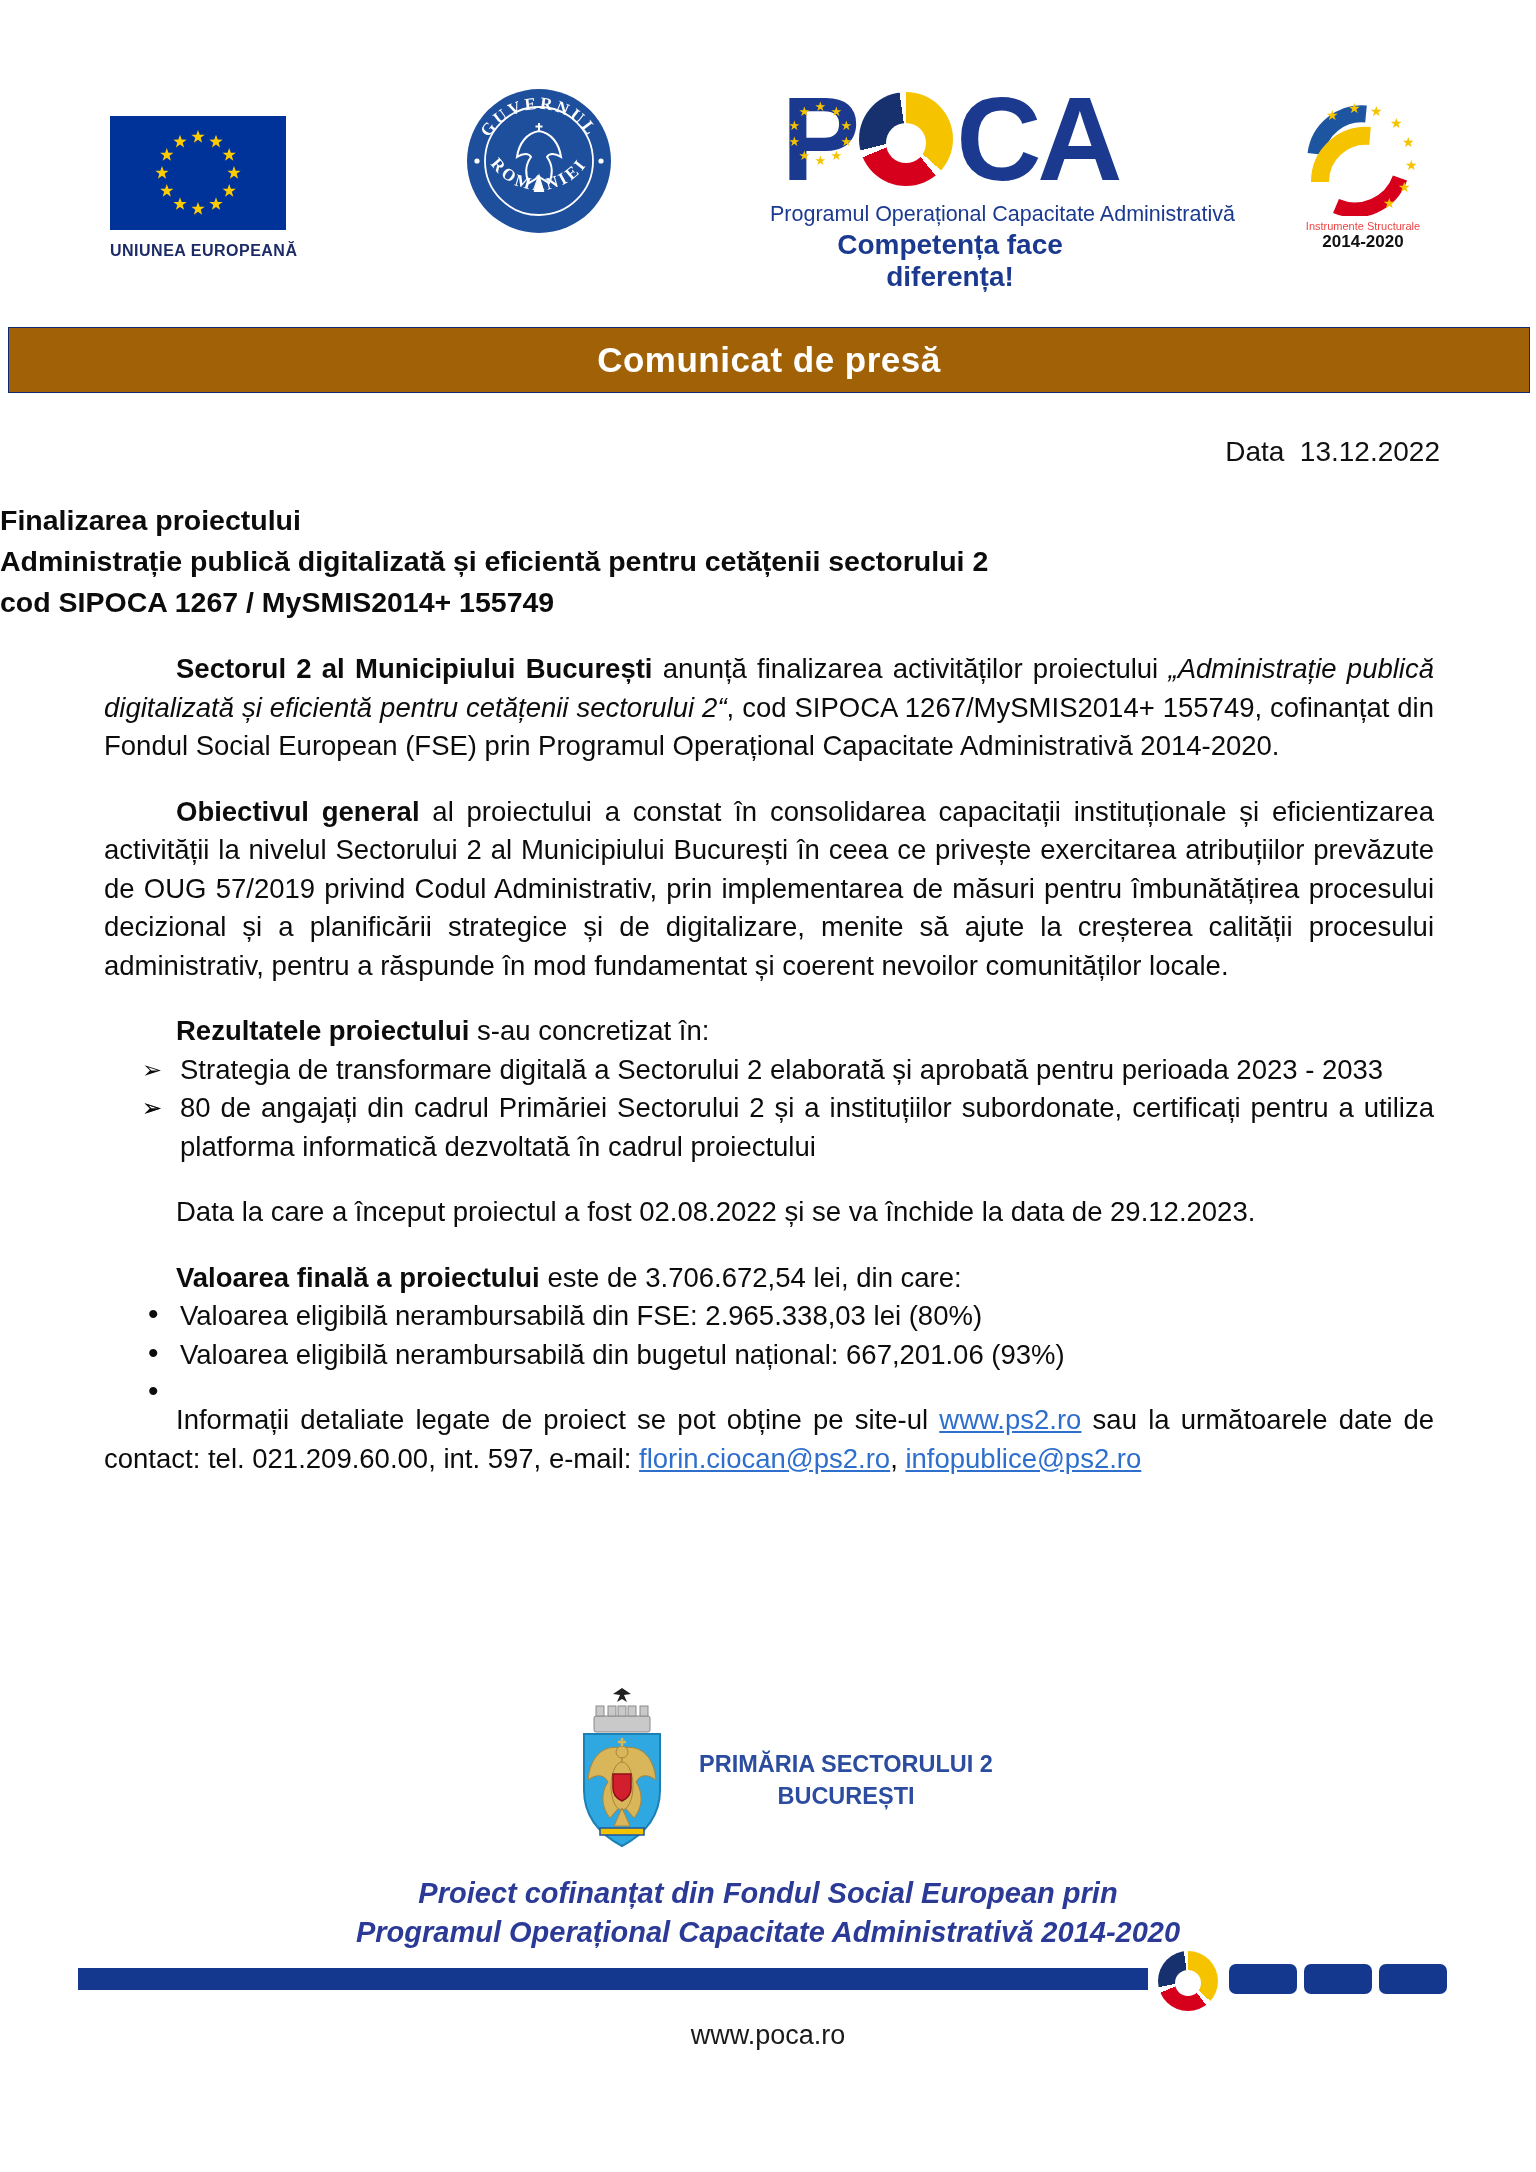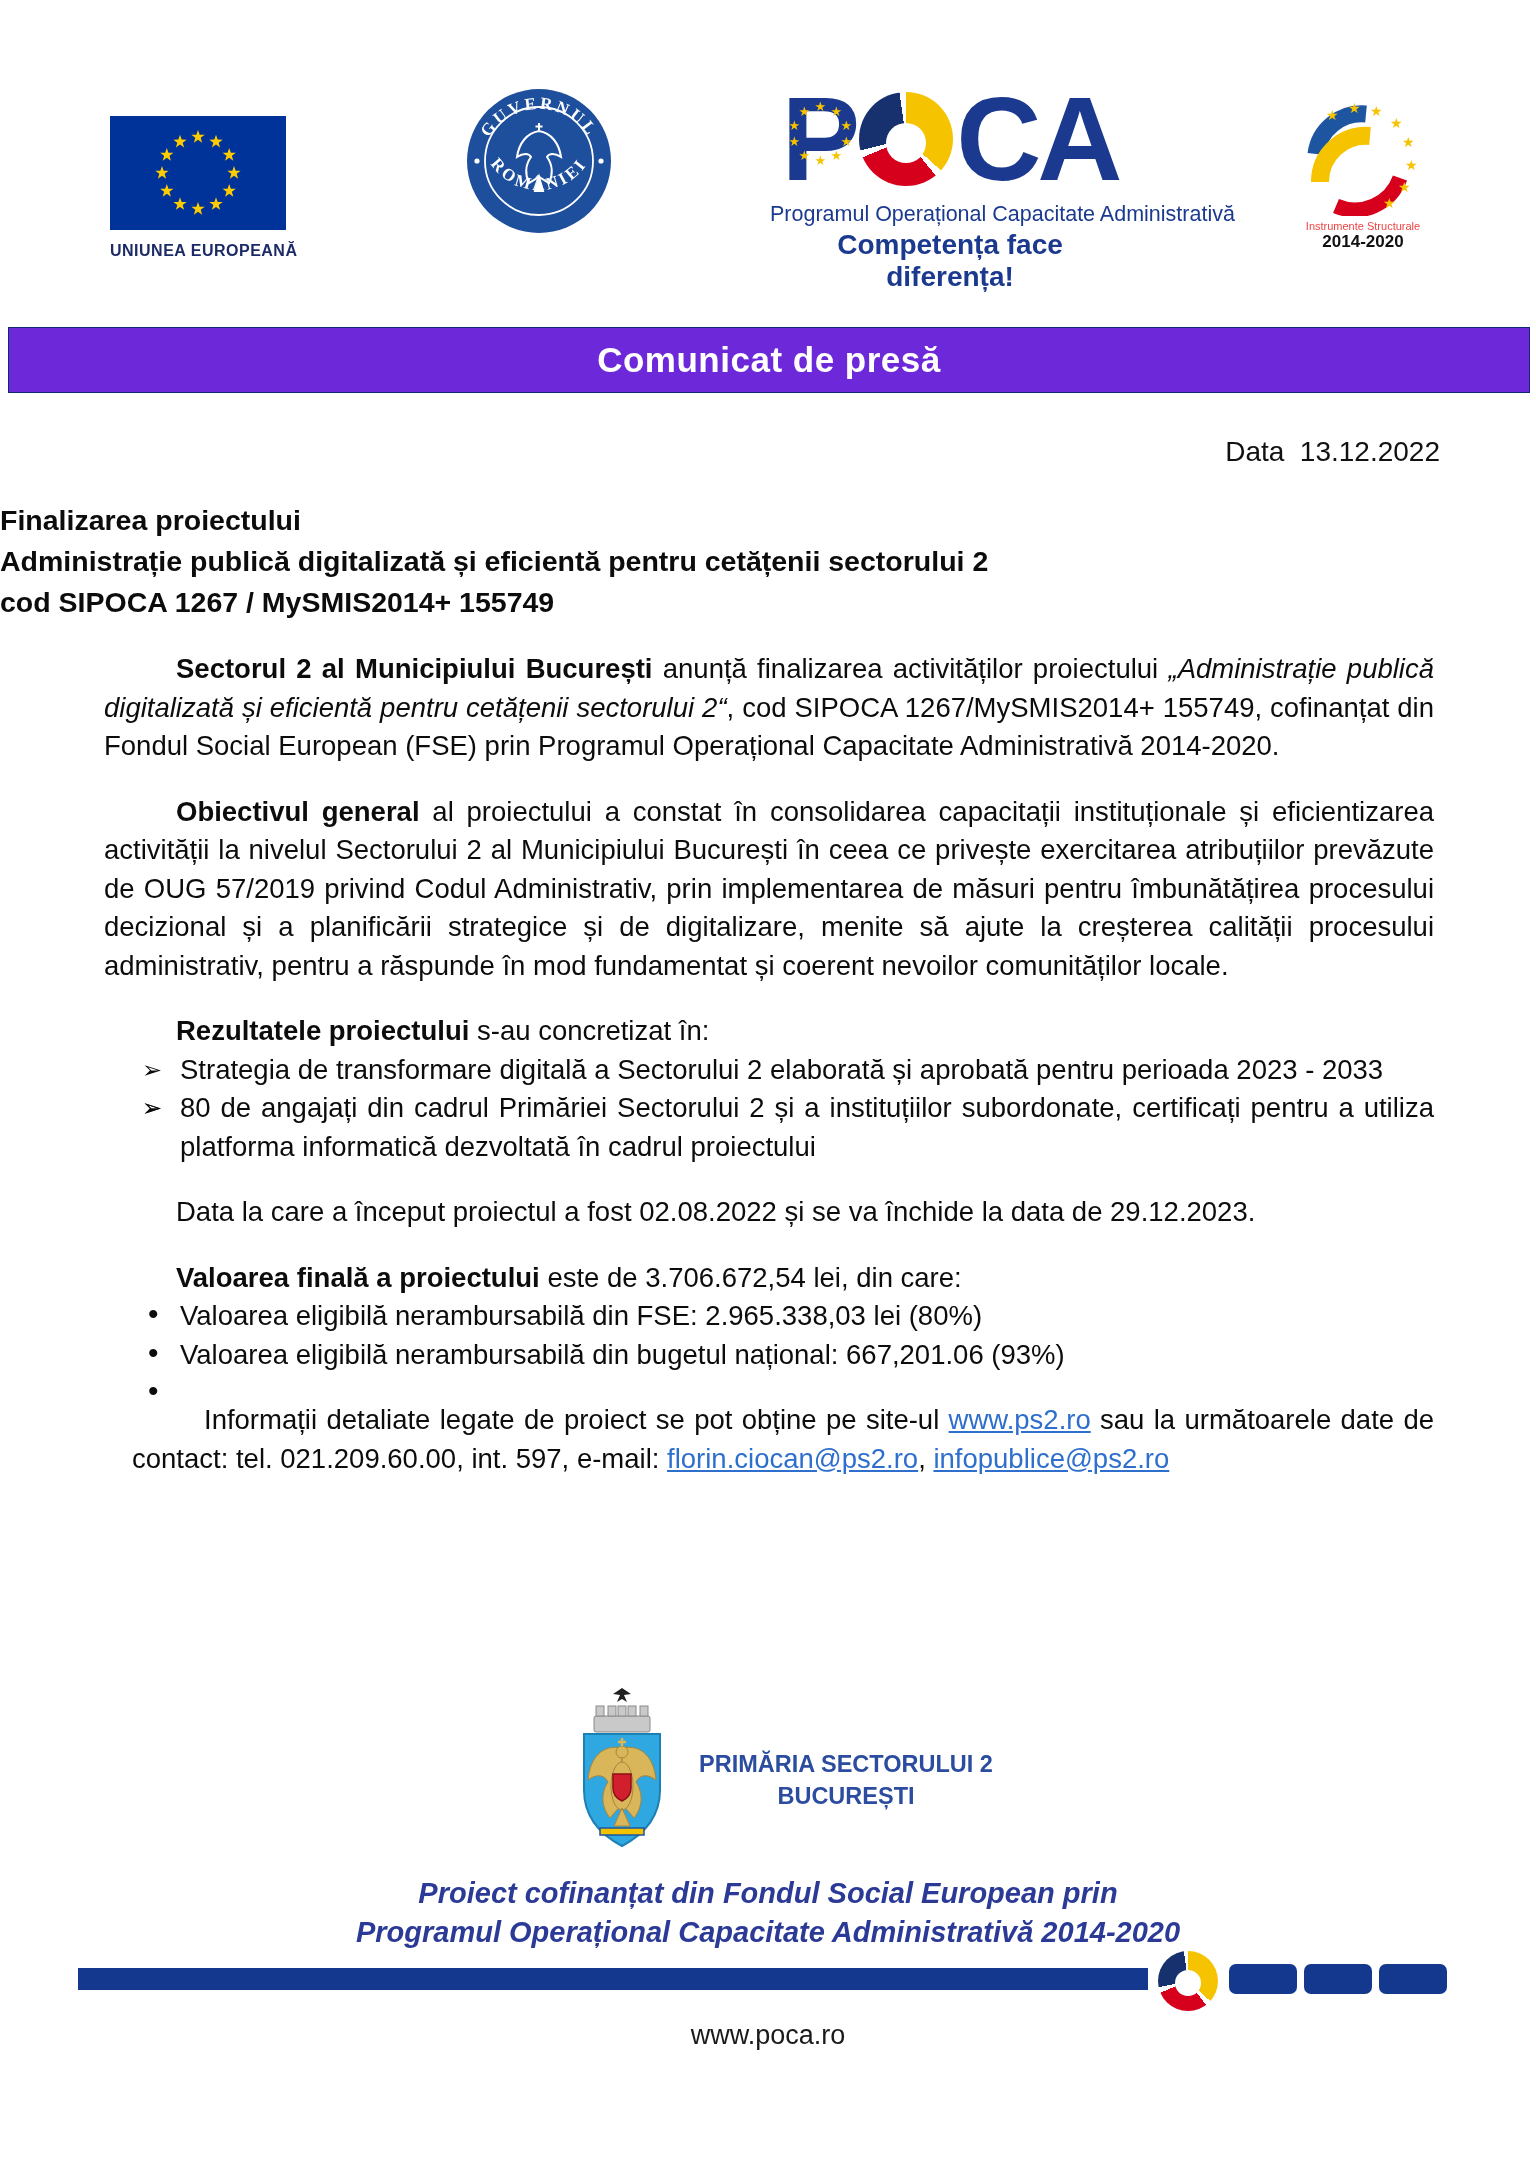--- a/index.html
+++ b/index.html
@@ -22,36 +22,36 @@
     background:conic-gradient(from 0deg,#f6c300 8deg 132deg,#fff 132deg 141deg,#d6001c 141deg 247deg,#fff 247deg 256deg,#16316e 256deg 352deg,#fff 352deg 360deg);}
   .poca-o .hole{position:absolute;left:50%;top:54%;width:40px;height:40px;border-radius:50%;background:#fff;transform:translate(-50%,-50%);}
   .poca-sub{font-size:21.5px;font-weight:400;color:#1b3a8f;margin-top:4px;white-space:nowrap;}
   .poca-slogan{font-size:28px;font-weight:800;color:#1b3a8f;margin-top:2px;}
   .is-block{position:absolute;left:1268px;top:88px;width:190px;text-align:center;}
   .is-art{position:relative;width:130px;height:128px;margin:0 auto;}
   .is-art .st{position:absolute;font-size:14px;color:#f6c300;line-height:1;}
   .is-text1{font-size:11px;font-weight:400;color:#ef4444;margin-top:4px;white-space:nowrap;}
   .is-text2{font-size:17px;font-weight:700;color:#111;}
   
-  .banner{position:absolute;left:8px;right:6px;top:327px;height:64px;background:#6d28d9;border:1px solid #0d2a75;
+  .banner{position:absolute;left:8px;right:6px;top:327px;height:64px;background:#a16207;border:1px solid #0d2a75;
     display:flex;align-items:center;justify-content:center;}
   .banner span{color:#fff;font-size:35px;font-weight:700;letter-spacing:.5px;}
   .date{position:absolute;right:96px;top:436px;font-size:28px;color:#111;white-space:pre;}
   .titles{position:absolute;left:0;right:0;top:500px;text-align:left;font-weight:700;font-size:28.5px;line-height:41px;color:#0c0c0c;}
   
   .body{position:absolute;left:104px;top:650px;width:1330px;font-size:27.5px;line-height:38.5px;text-align:justify;}
   .para{margin:0 0 27px 0;}
   .indent{text-indent:72px;}
   .mb0{margin-bottom:0;}
   .arrow-item,.bullet-item{position:relative;padding-left:76px;text-align:justify;}
   .arrow-item .mk{position:absolute;left:38px;top:0;font-size:24px;}
   .bullet-item .mk{position:absolute;left:44px;top:-2px;font-size:30px;}
   .list-end{margin-bottom:27px;}
   a.doc-link{color:#2e6fce;text-decoration:underline;}
-  .contact{margin-top:27px;margin-bottom:0;margin-left:28px;}
+  .contact{margin-top:27px;margin-bottom:0;}
   
   .crest{position:absolute;left:570px;top:1686px;}
   .ps2-text{position:absolute;left:696px;top:1748px;width:300px;text-align:center;color:#2b4c9f;font-weight:700;font-size:23.5px;line-height:32px;}
   .footer-lines{position:absolute;left:0;right:0;top:1874px;text-align:center;color:#2b3a96;font-style:italic;font-weight:600;font-size:29px;line-height:39px;}
   .footer-bar{position:absolute;left:78px;top:1968px;width:1070px;height:22px;background:#15388f;}
   .footer-swirl{position:absolute;left:1158px;top:1951px;width:60px;height:60px;border-radius:50%;
     background:conic-gradient(from 0deg,#f6c300 8deg 132deg,#fff 132deg 143deg,#d6001c 143deg 247deg,#fff 247deg 258deg,#16316e 258deg 352deg,#fff 352deg 360deg);}
   .footer-swirl .hole{position:absolute;left:50%;top:54%;width:26px;height:26px;border-radius:50%;background:#fff;transform:translate(-50%,-50%);}
   .footer-block{position:absolute;top:1964px;height:30px;width:68px;background:#15388f;border-radius:7px;}
   .fb1{left:1229px;} .fb2{left:1304px;} .fb3{left:1379px;}

